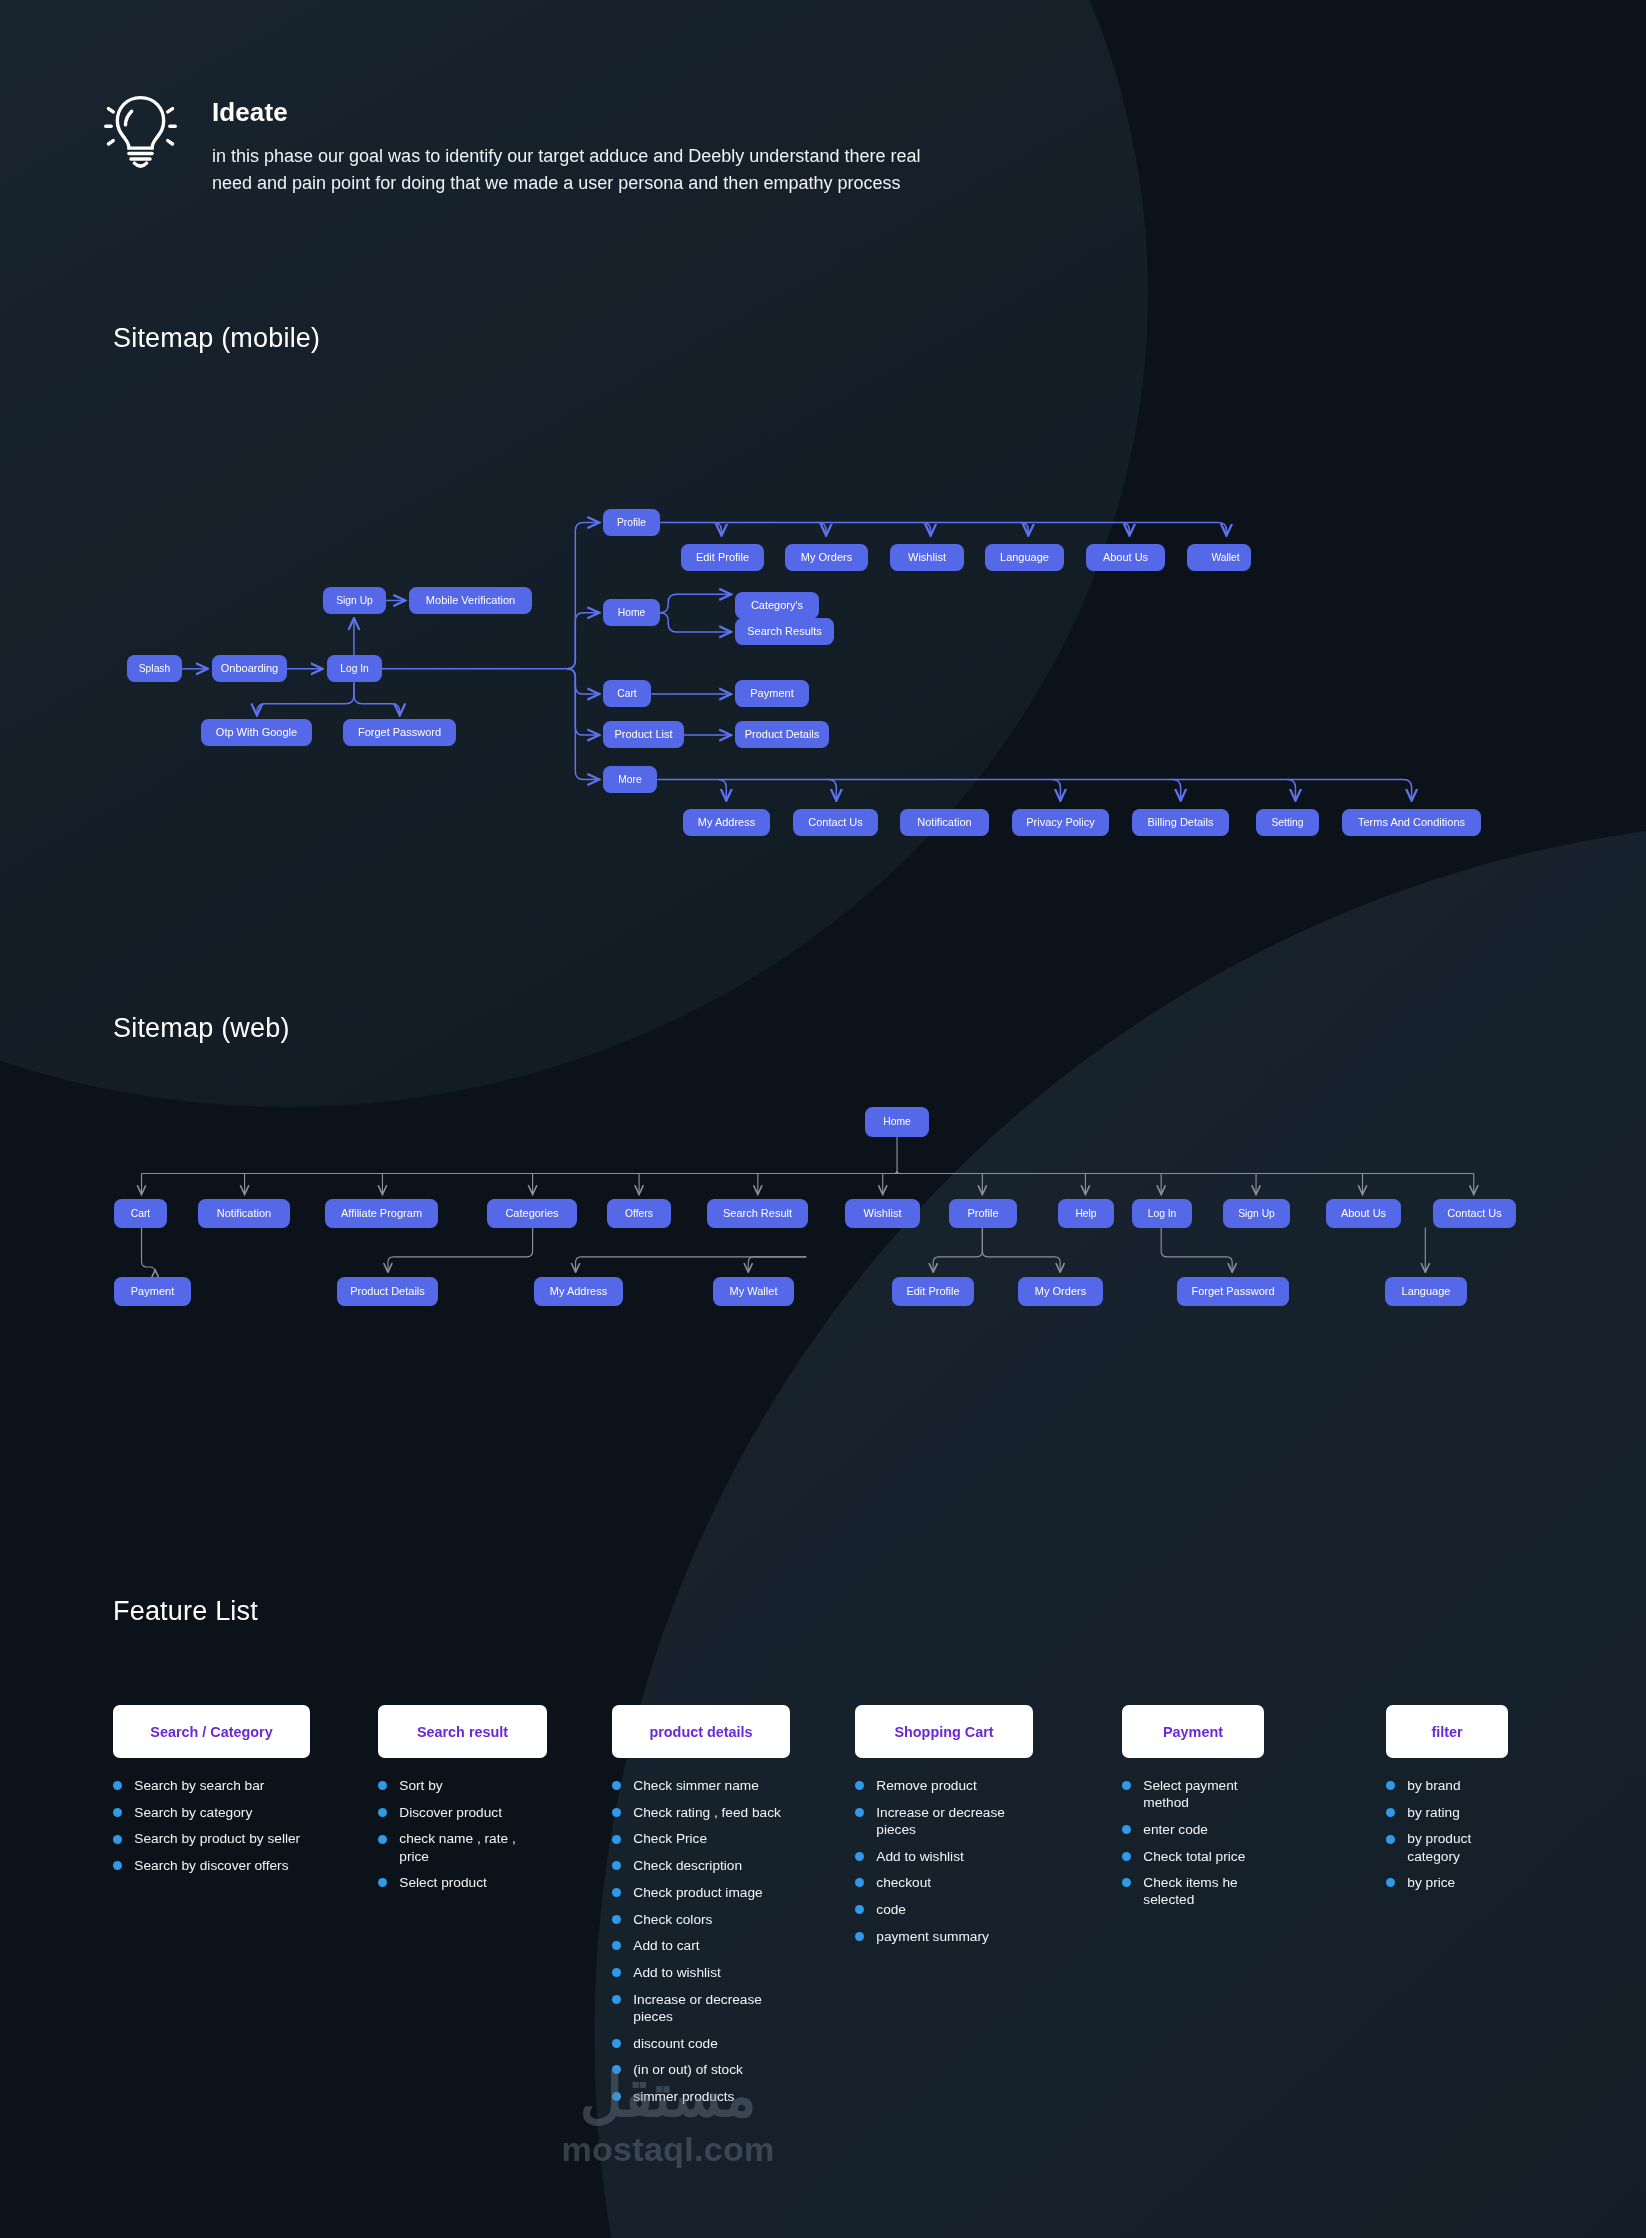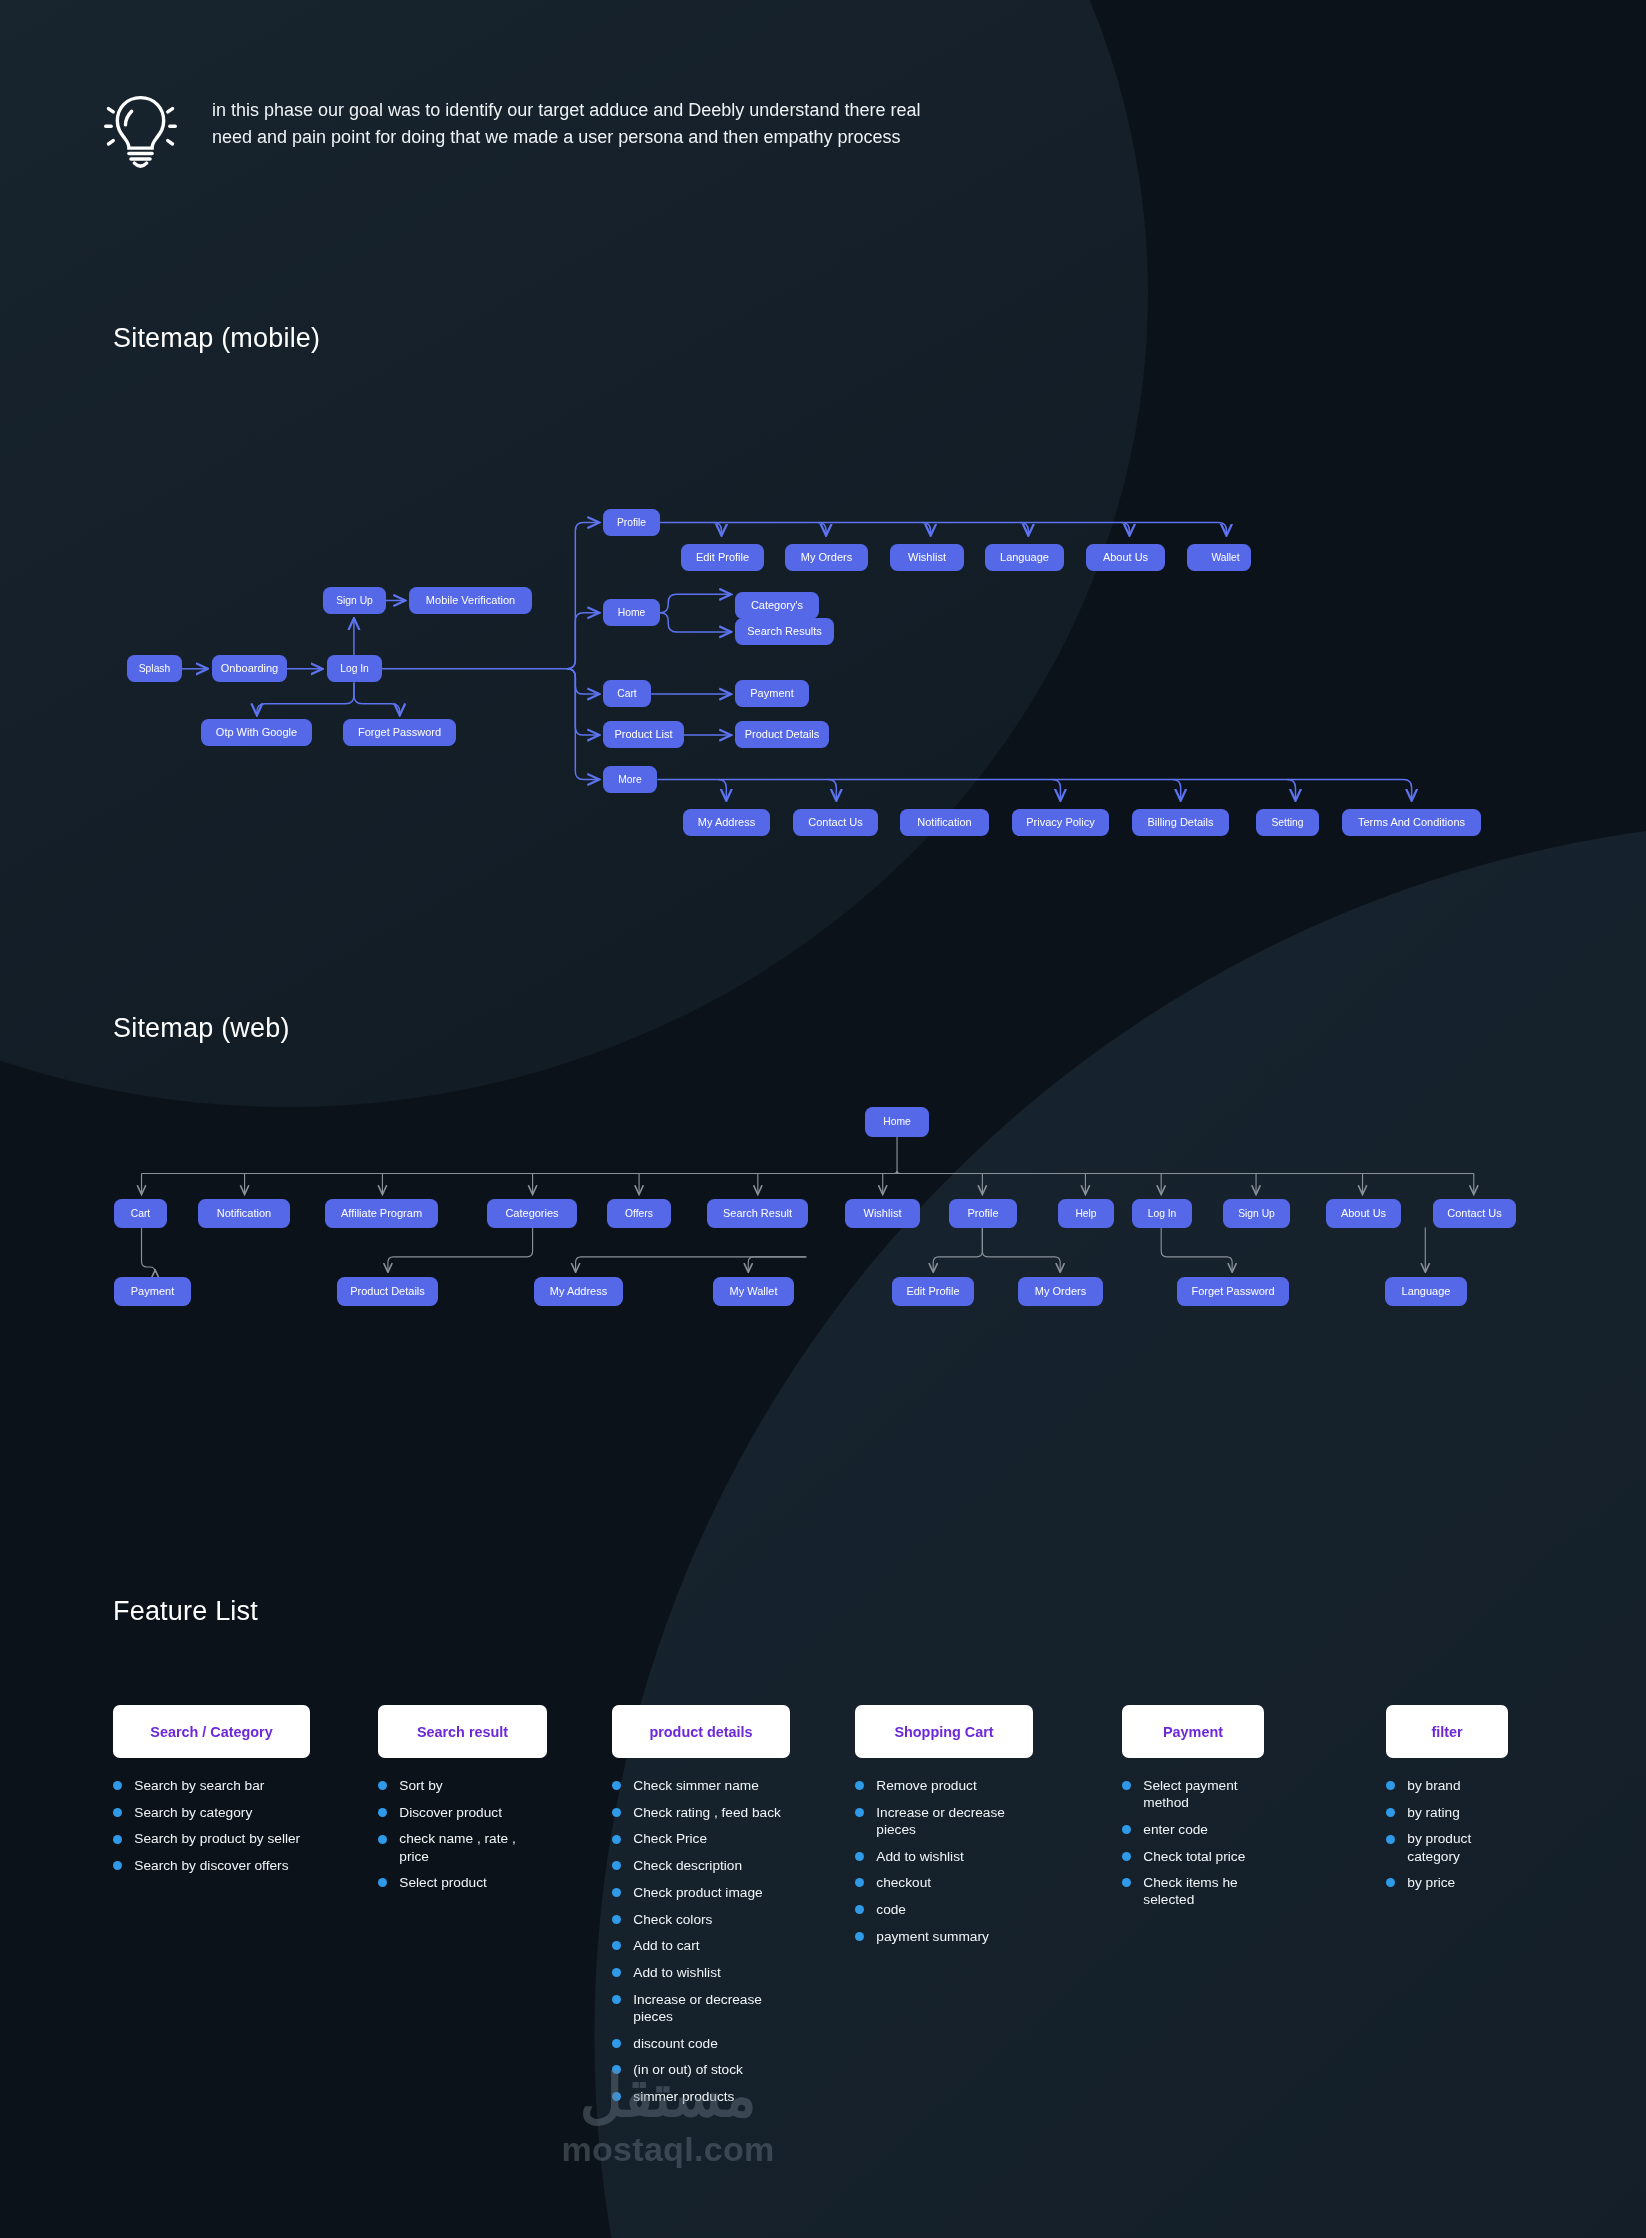--- a/index.html
+++ b/index.html
@@ -125,20 +125,21 @@
         <path d="M8 30 l7 5"></path>
           <path d="M4 56 h8"></path>
           <path d="M8 82 l7 -5"></path>
         <path d="M102 30 l-7 5"></path>
           <path d="M106 56 h-8"></path>
           <path d="M102 82 l-7 -5"></path>
       </g>
     </svg>
   </div>
   <div id="ideate-text">
+    <div id="ideate-title">Ideate</div>
     <div id="ideate-body">in this phase our goal was to identify our target adduce and Deebly understand there real need and pain point for doing that we made a user persona and then empathy process</div>
   </div>
 </div>
 
 <div class="layer section-heading" id="h-mobile">Sitemap (mobile)</div>
 <div class="layer section-heading" id="h-web">Sitemap (web)</div>
 <div class="layer section-heading" id="h-feat">Feature List</div>
 
 <div class="layer" id="mobile-map">
   <svg class="map-svg" width="1646" height="383" viewBox="0 0 2409 560">

